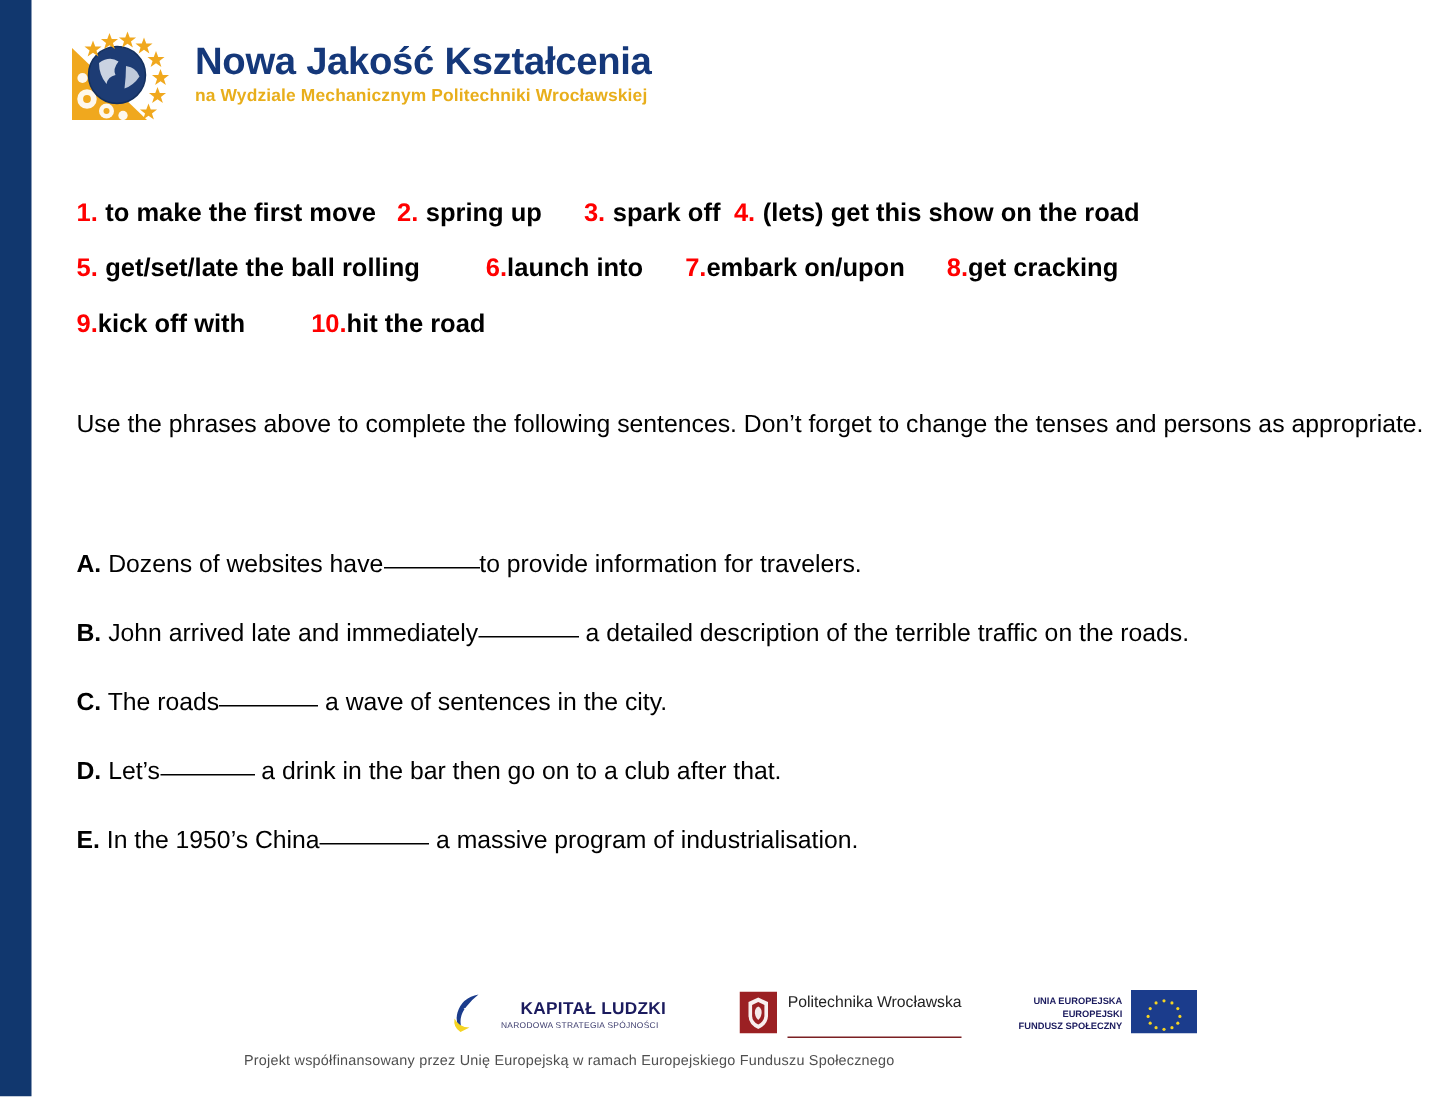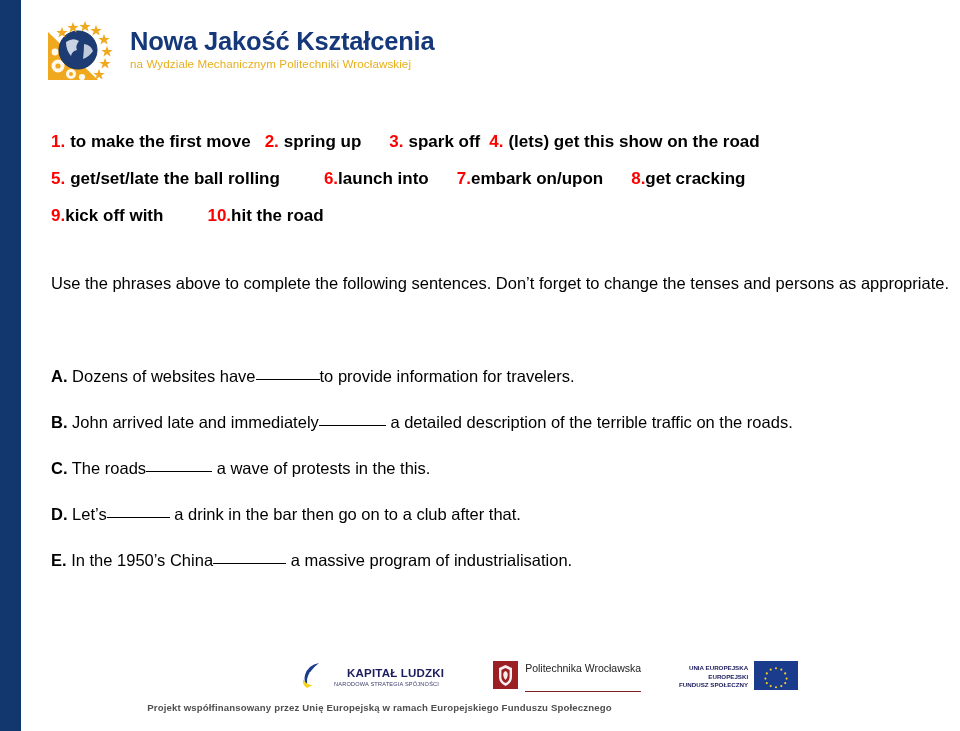--- a/index.html
+++ b/index.html
@@ -61,20 +61,21 @@
     letter-spacing: -0.2px;
     line-height: 1.05;
     white-space: nowrap;
   }
   .brand-sub {
     font-size: 11.6px;
     color: #e8ae1b;
     letter-spacing: 0.1px;
     margin-top: 2px;
     white-space: nowrap;
+    font-weight: bold;
   }
 
   
   .phrases {
     position: absolute;
     left: 30px;
     top: 123px;
     width: 910px;
     font-size: 17px;
     font-weight: bold;
@@ -181,21 +182,21 @@
     white-space: nowrap;
   }
 
   .footer-caption {
     position: absolute;
     left: 0;
     top: 702px;
     width: 759px;
     text-align: center;
     font-size: 9.6px;
-    font-weight: bold;
+    font-weight: normal;
     color: #4f4f4f;
     letter-spacing: 0.15px;
   }
 </style>
 </head>
 <body>
 
 <div class="left-stripe"></div>
 
 <div class="slide">
@@ -258,21 +259,21 @@
 
     <div class="sentence">
       <span class="letter">A.</span><span> Dozens of websites have</span><span class="blank w1"></span><span>to provide information for travelers.</span>
     </div>
 
     <div class="sentence">
       <span class="letter">B.</span><span> John arrived late and immediately</span><span class="blank w2"></span><span> a detailed description of the terrible traffic on the roads.</span>
     </div>
 
     <div class="sentence">
-      <span class="letter">C.</span><span> The roads</span><span class="blank w3"></span><span> a wave of protests in the this.</span>
+      <span class="letter">C.</span><span> The roads</span><span class="blank w3"></span><span> a wave of sentences in the city.</span>
     </div>
 
     <div class="sentence">
       <span class="letter">D.</span><span> Let’s</span><span class="blank w4"></span><span> a drink in the bar then go on to a club after that.</span>
     </div>
 
     <div class="sentence">
       <span class="letter">E.</span><span> In the 1950’s China</span><span class="blank w5"></span><span> a massive program of industrialisation.</span>
     </div>
   </div>

